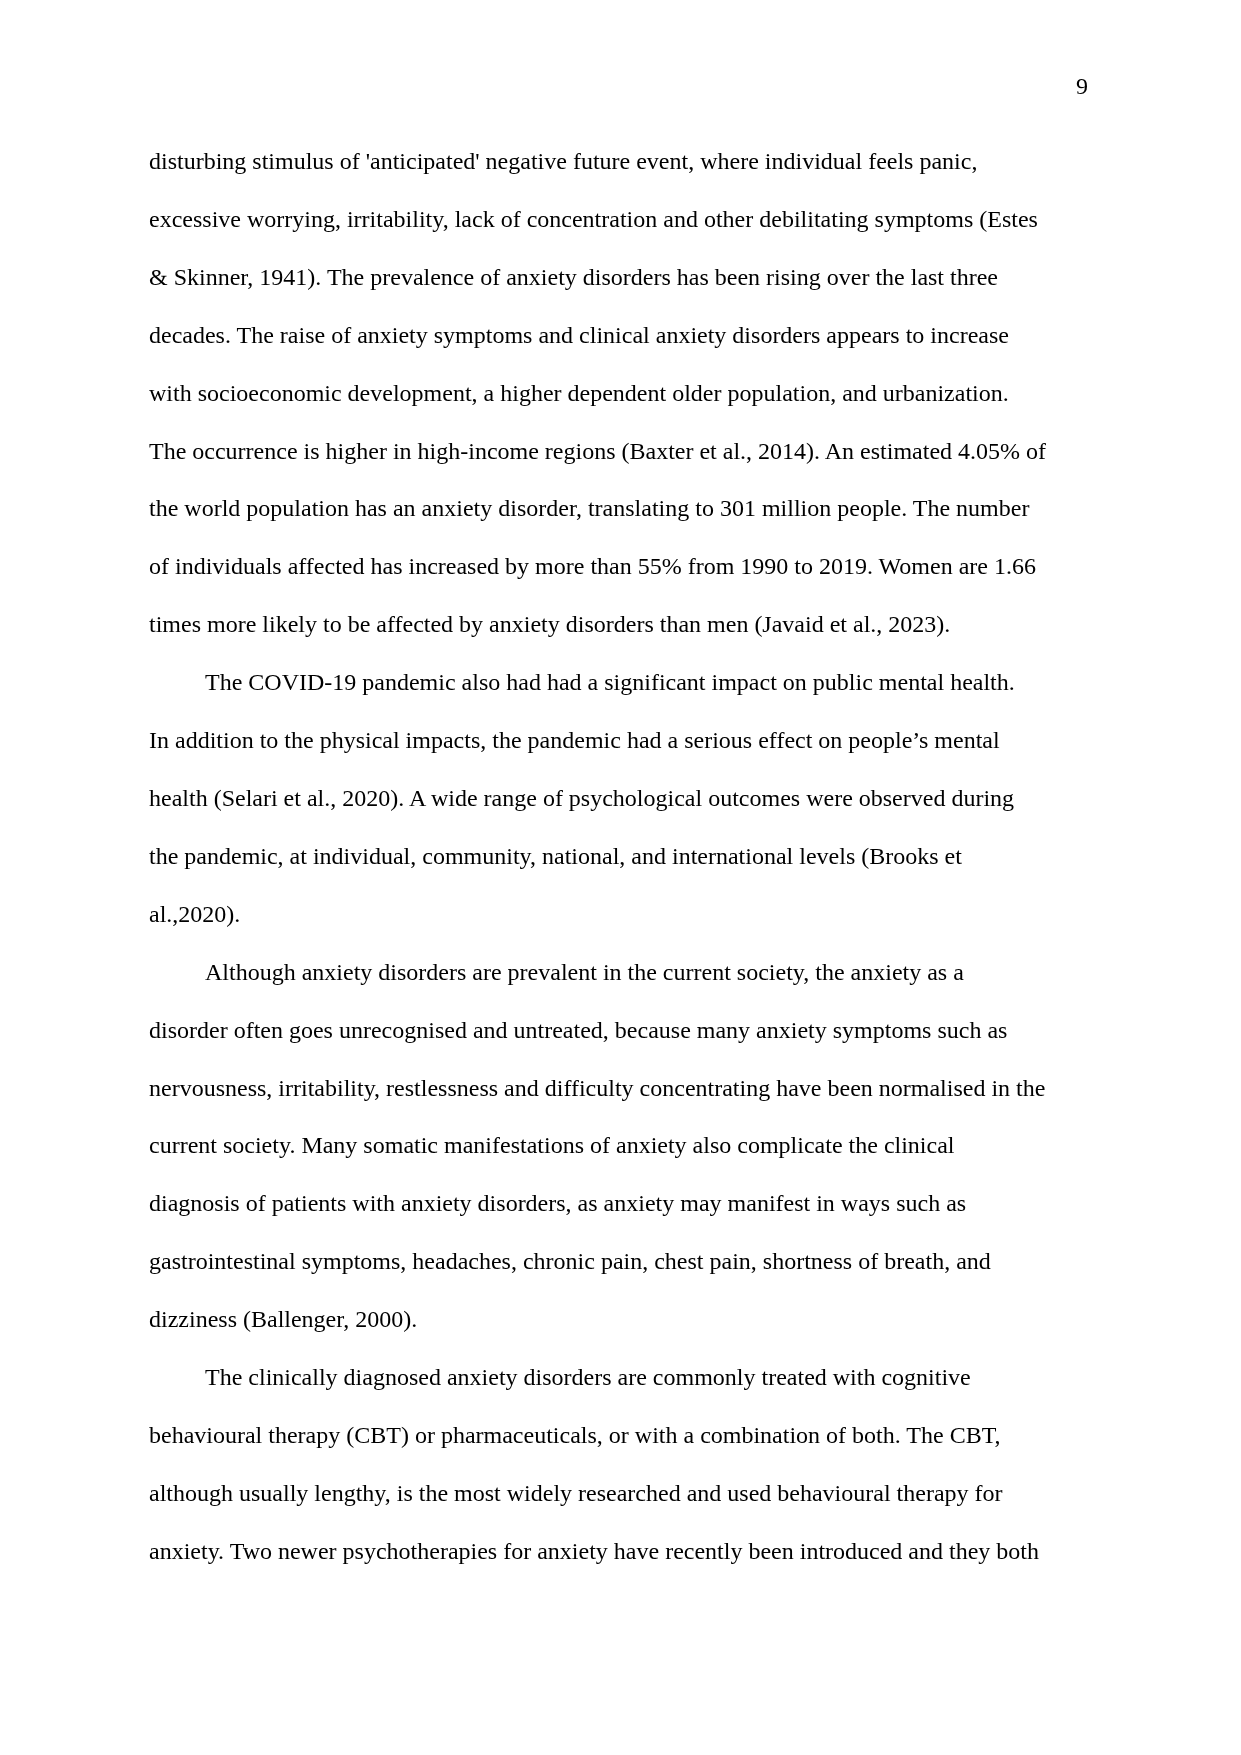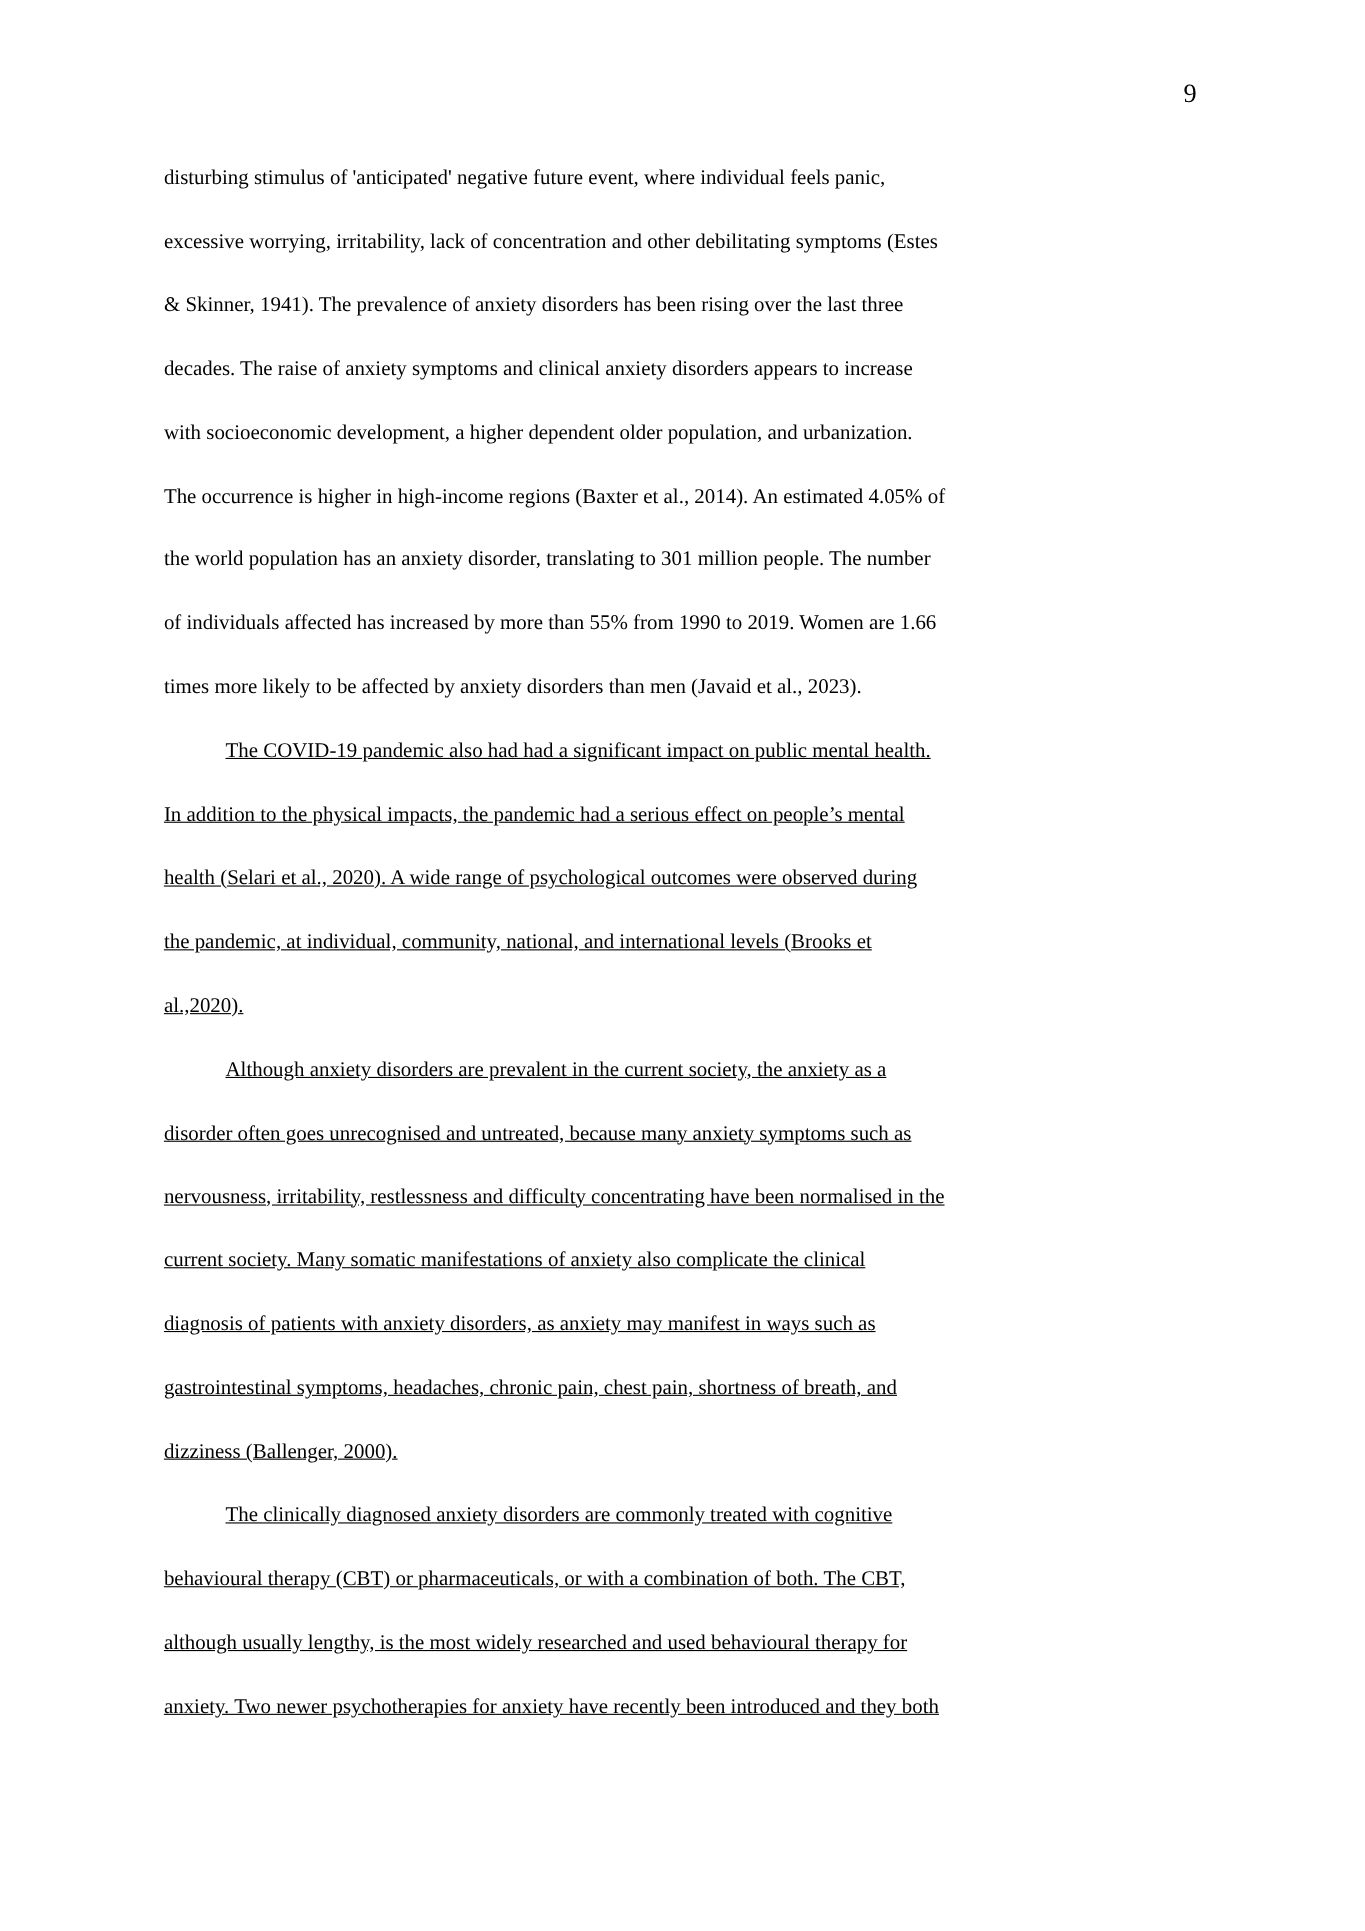--- a/index.html
+++ b/index.html
@@ -25,28 +25,27 @@
   }
   .body-text {
     position: absolute;
     left: 149px;
     top: 133px;
     width: 1020px;
   }
   .para {
     margin: 0;
     padding: 0;
-    font-size: 19px;
+    font-size: 24px;
     line-height: 57.9px;
     white-space: pre-line;
     text-align: left;
   }
   .para.indent {
     text-indent: 56px;
-    text-decoration: underline;
   }
 </style>
 </head>
 <body>
 
 <div class="page">
   <div class="page-number">9</div>
 
   <div class="body-text">
     <p class="para">disturbing stimulus of 'anticipated' negative future event, where individual feels panic,

